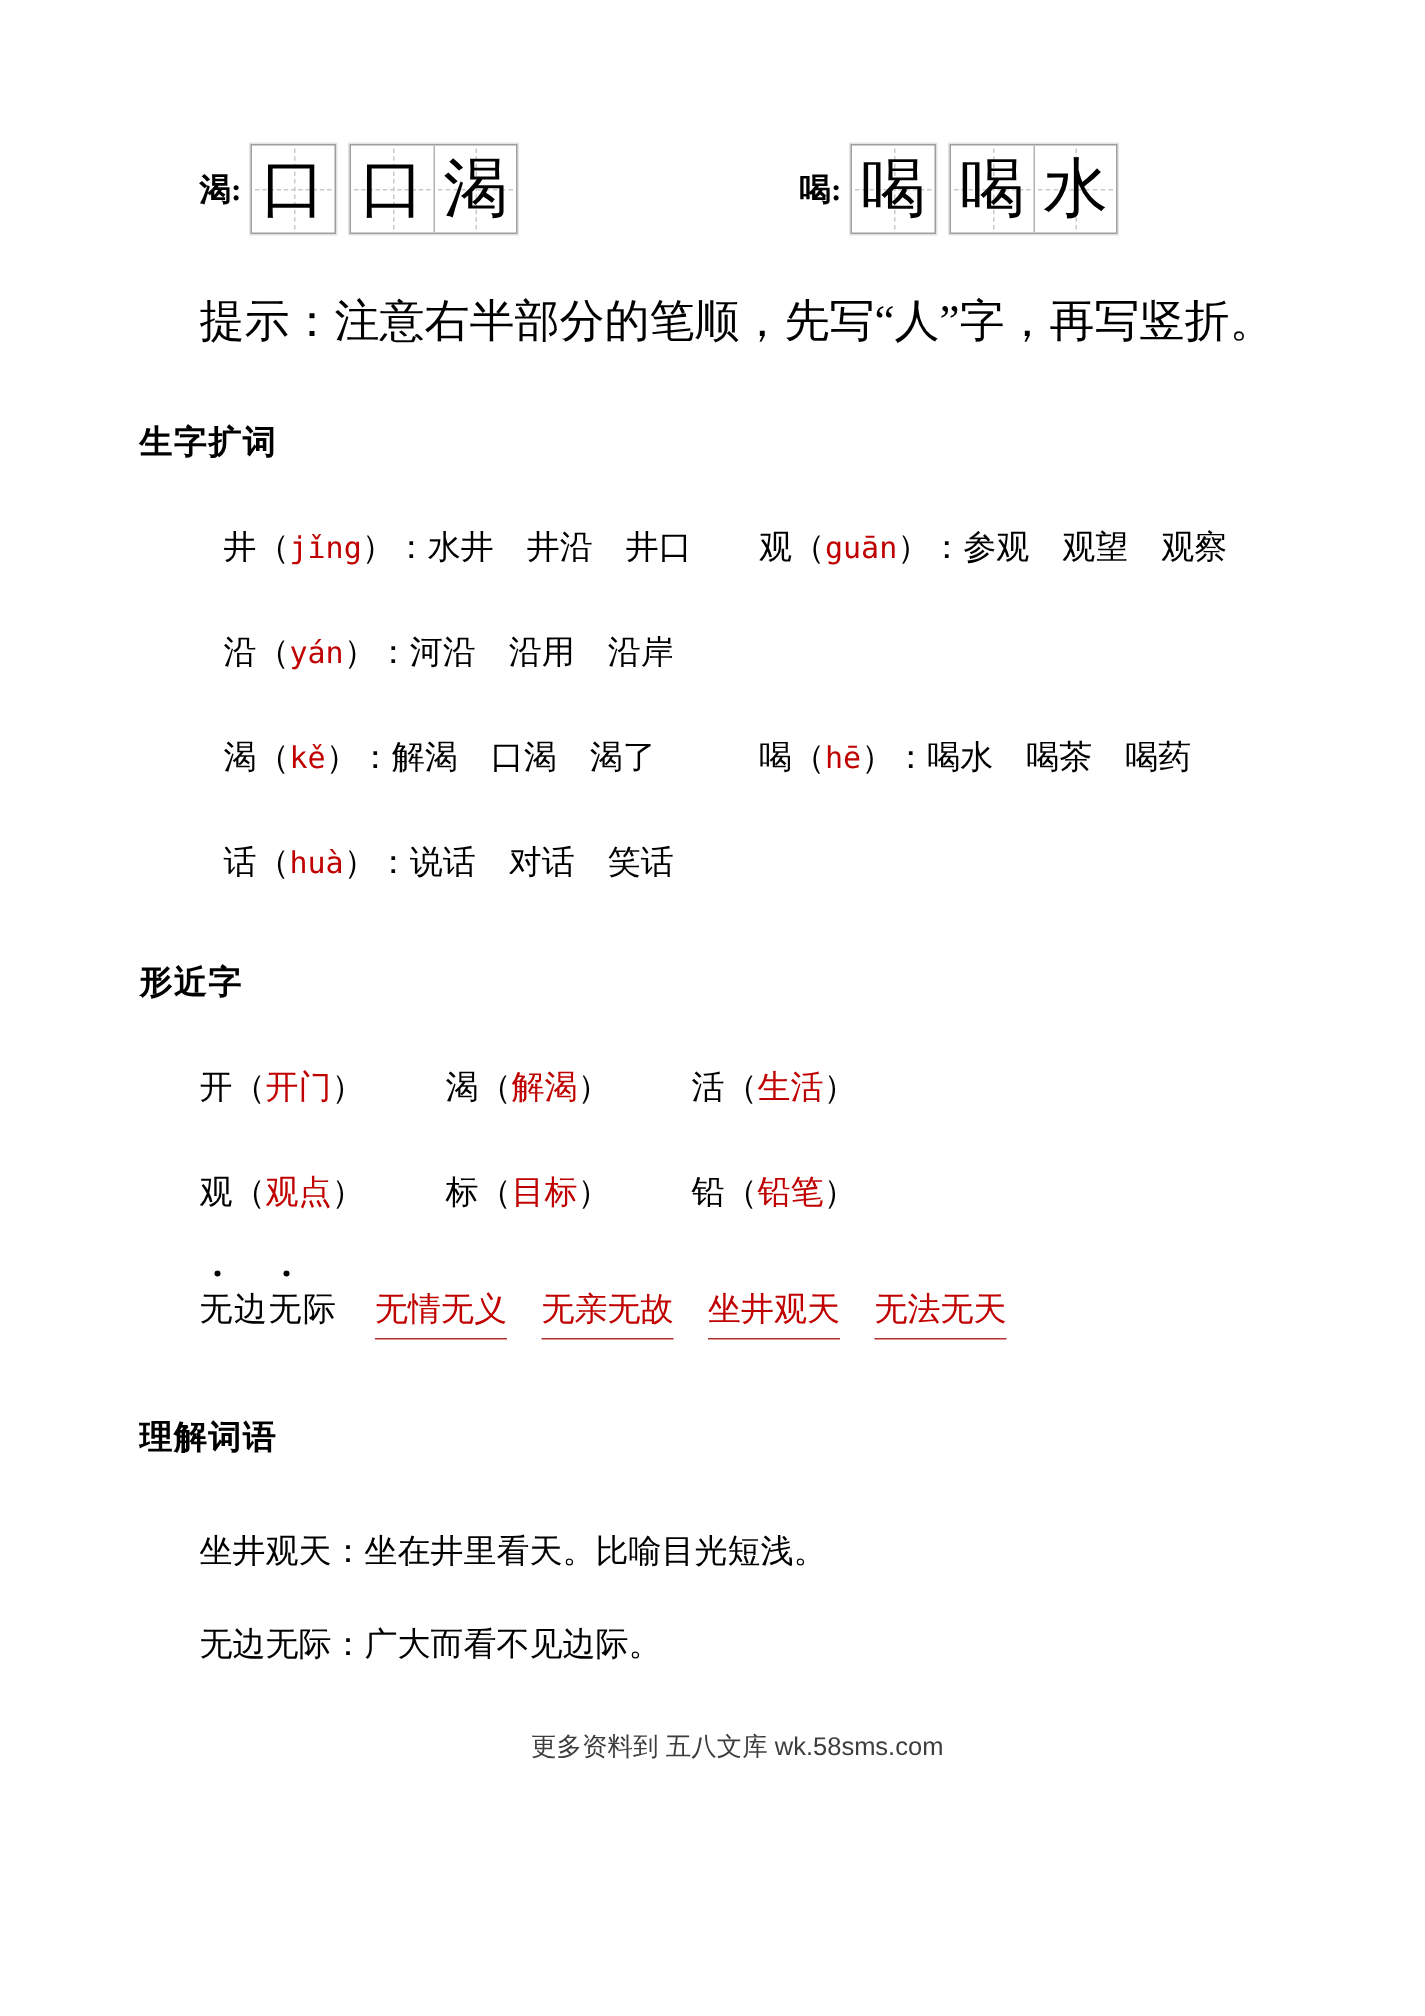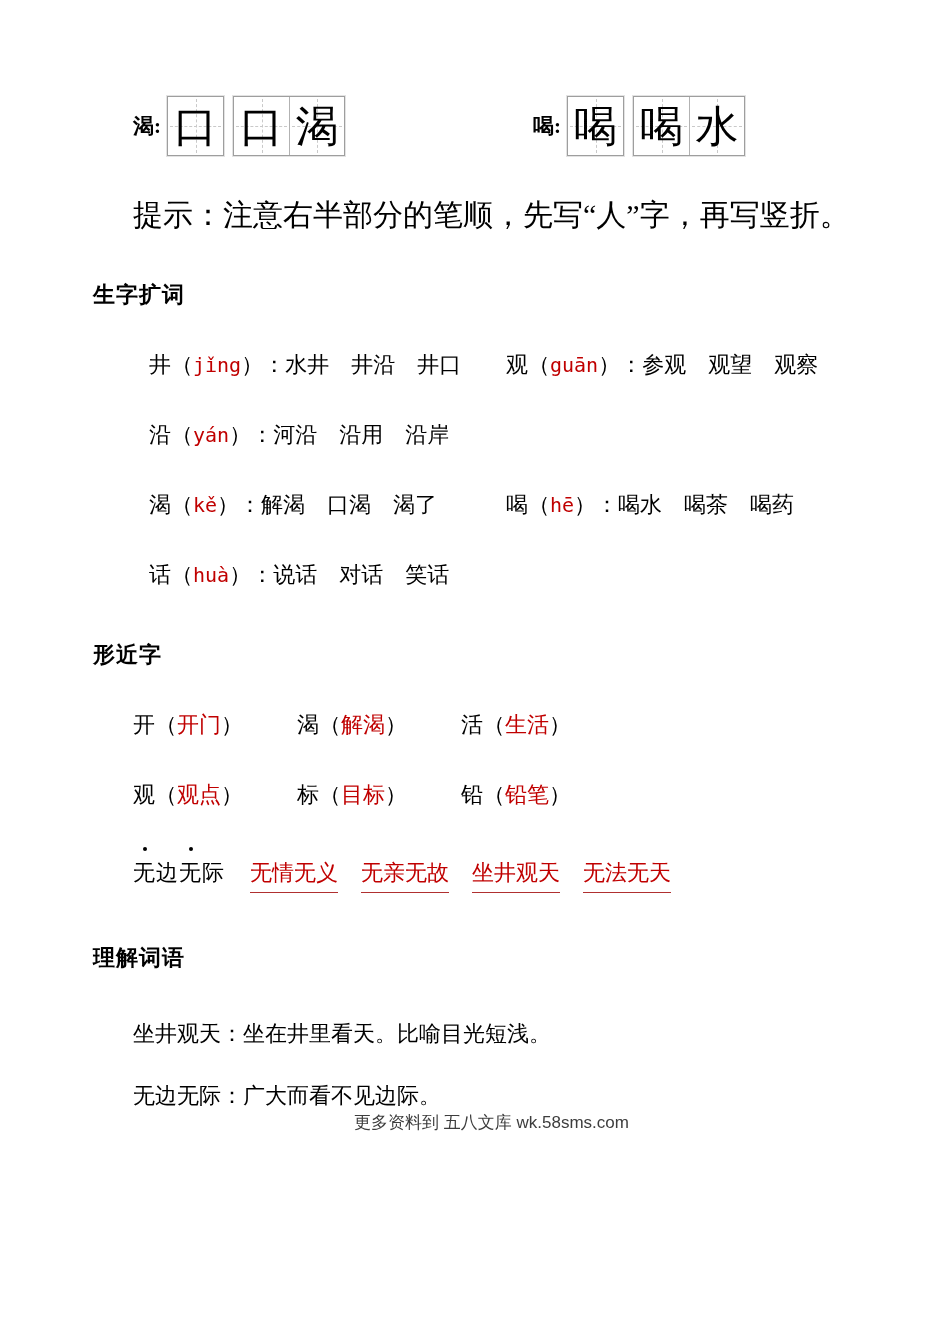--- a/index.html
+++ b/index.html
@@ -67,21 +67,21 @@
     border-bottom:1px solid #b03030; padding-bottom:2px;
   }
   .answer + .answer { margin-left:23px; }
 
   
   .def-line { margin:46px 0 0 40px; font-size:22px; line-height:30px; }
   .def-line + .def-line { margin-top:32px; }
 
   
   .footer {
-    text-align:center;
+    margin-top:42px; text-align:center;
     font-family:"Liberation Sans","DejaVu Sans",sans-serif;
     font-size:17px; color:#3d3d3d;
   }
 </style>
 </head>
 <body>
 
 <div class="page">
 
   <div class="practice-row">

